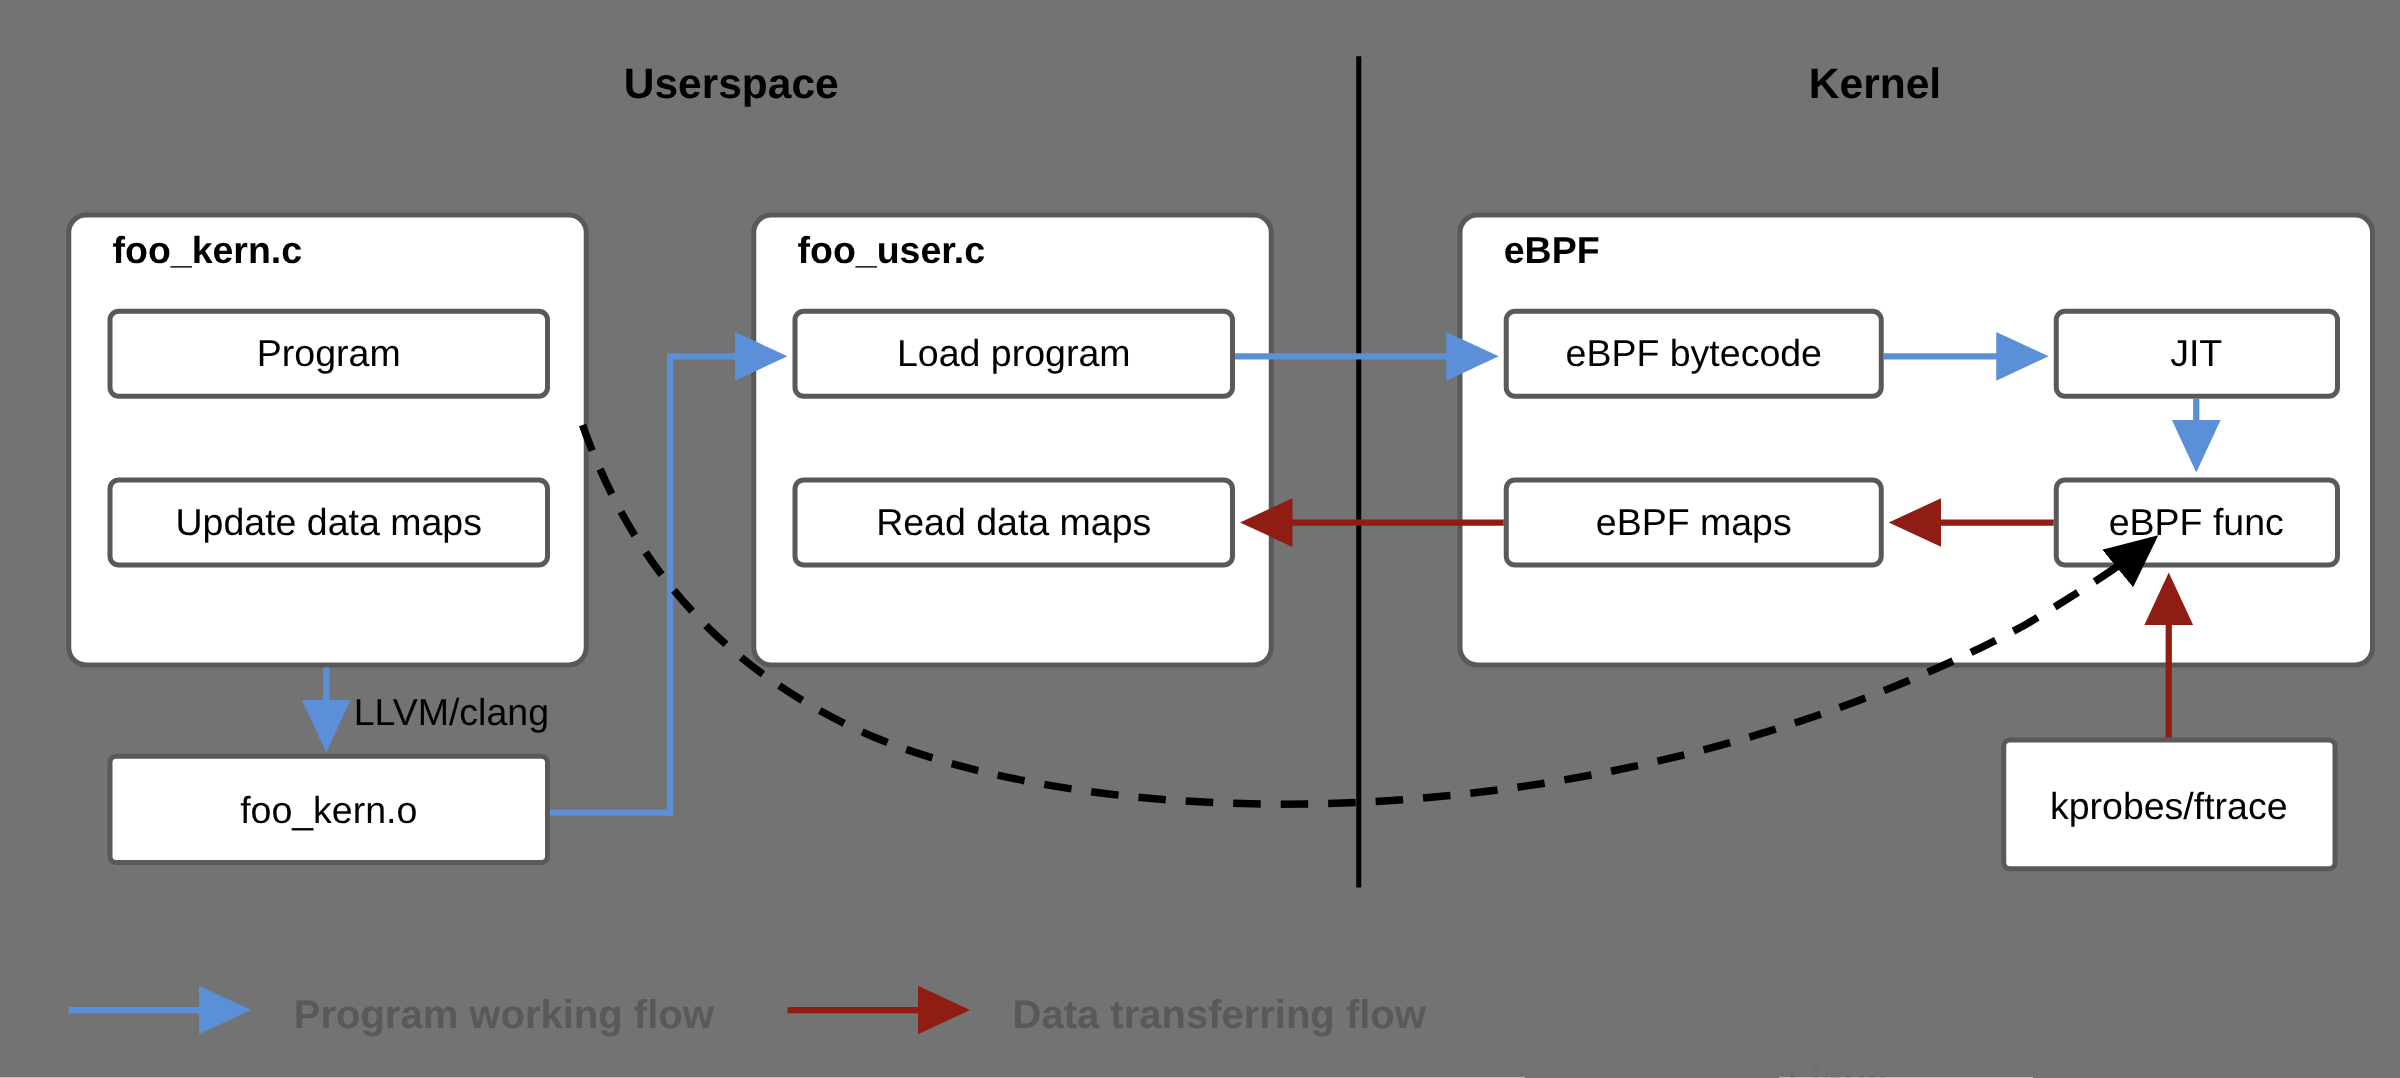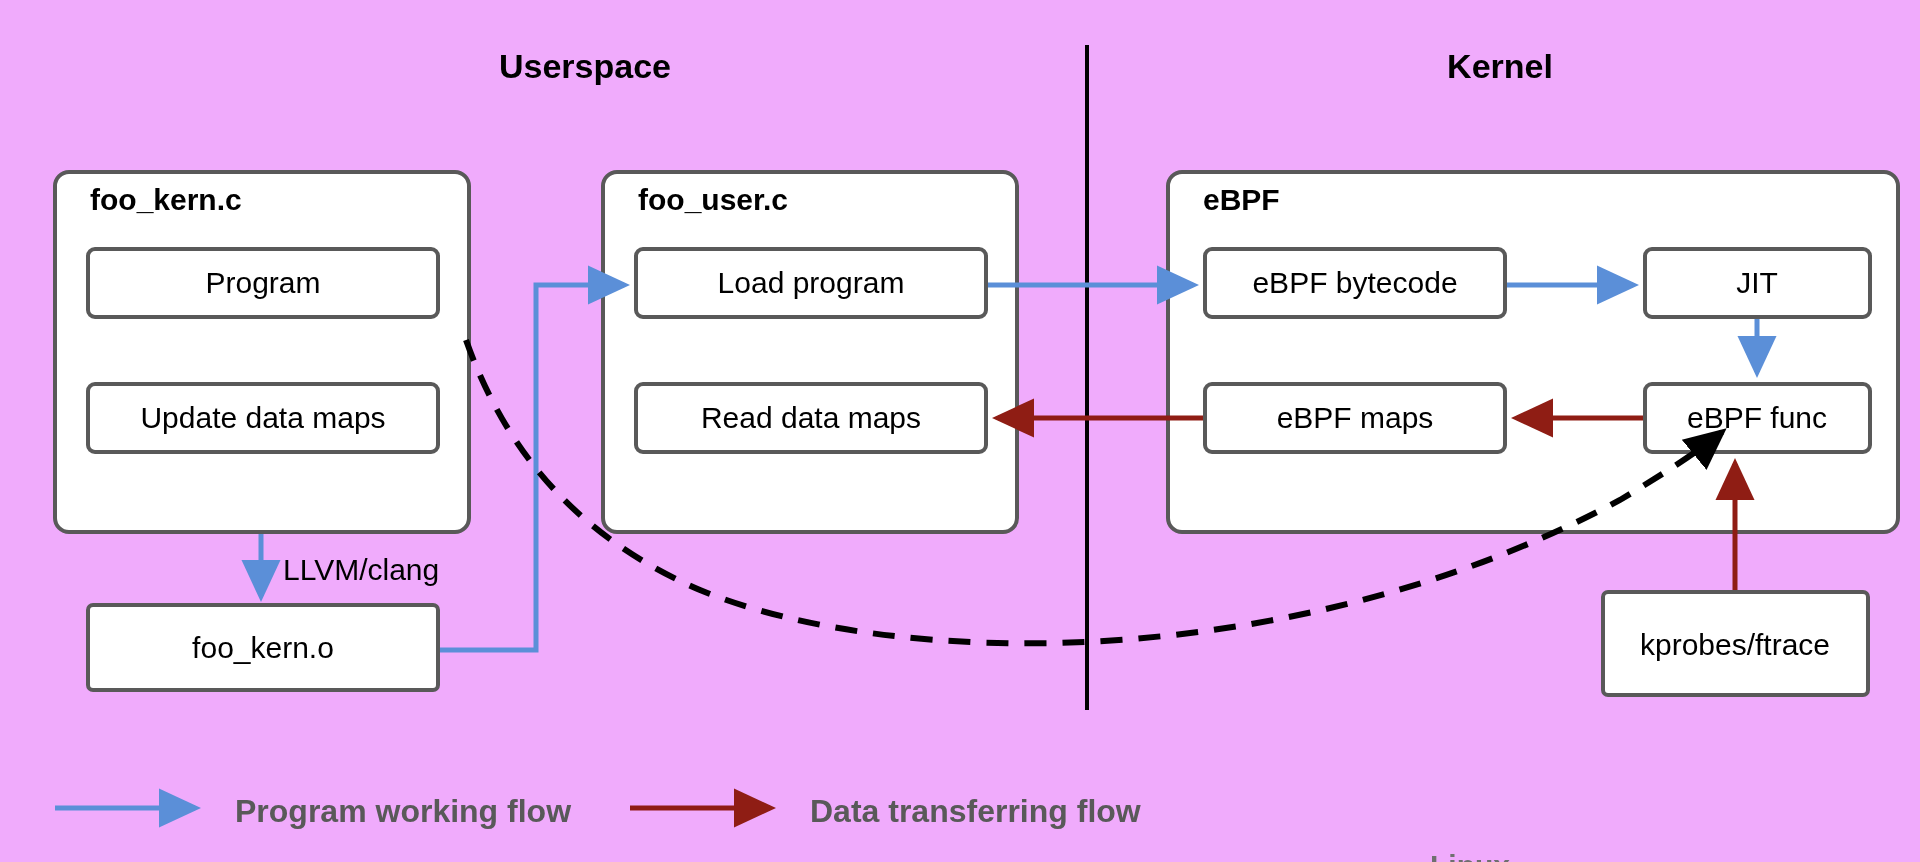--- a/index.html
+++ b/index.html
@@ -10,21 +10,21 @@
   body {
     width: 1920px;
     height: 862px;
     overflow: hidden;
     font-family: "Liberation Sans", sans-serif;
   }
   #stage {
     position: relative;
     width: 1920px;
     height: 862px;
-    background: #f0abfc;
+    background: #737373;
   }
   svg.diagram {
     position: absolute;
     left: 0;
     top: 0;
     width: 1920px;
     height: 862px;
   }
   text { font-family: "Liberation Sans", sans-serif; }
   .sectionTitle {

